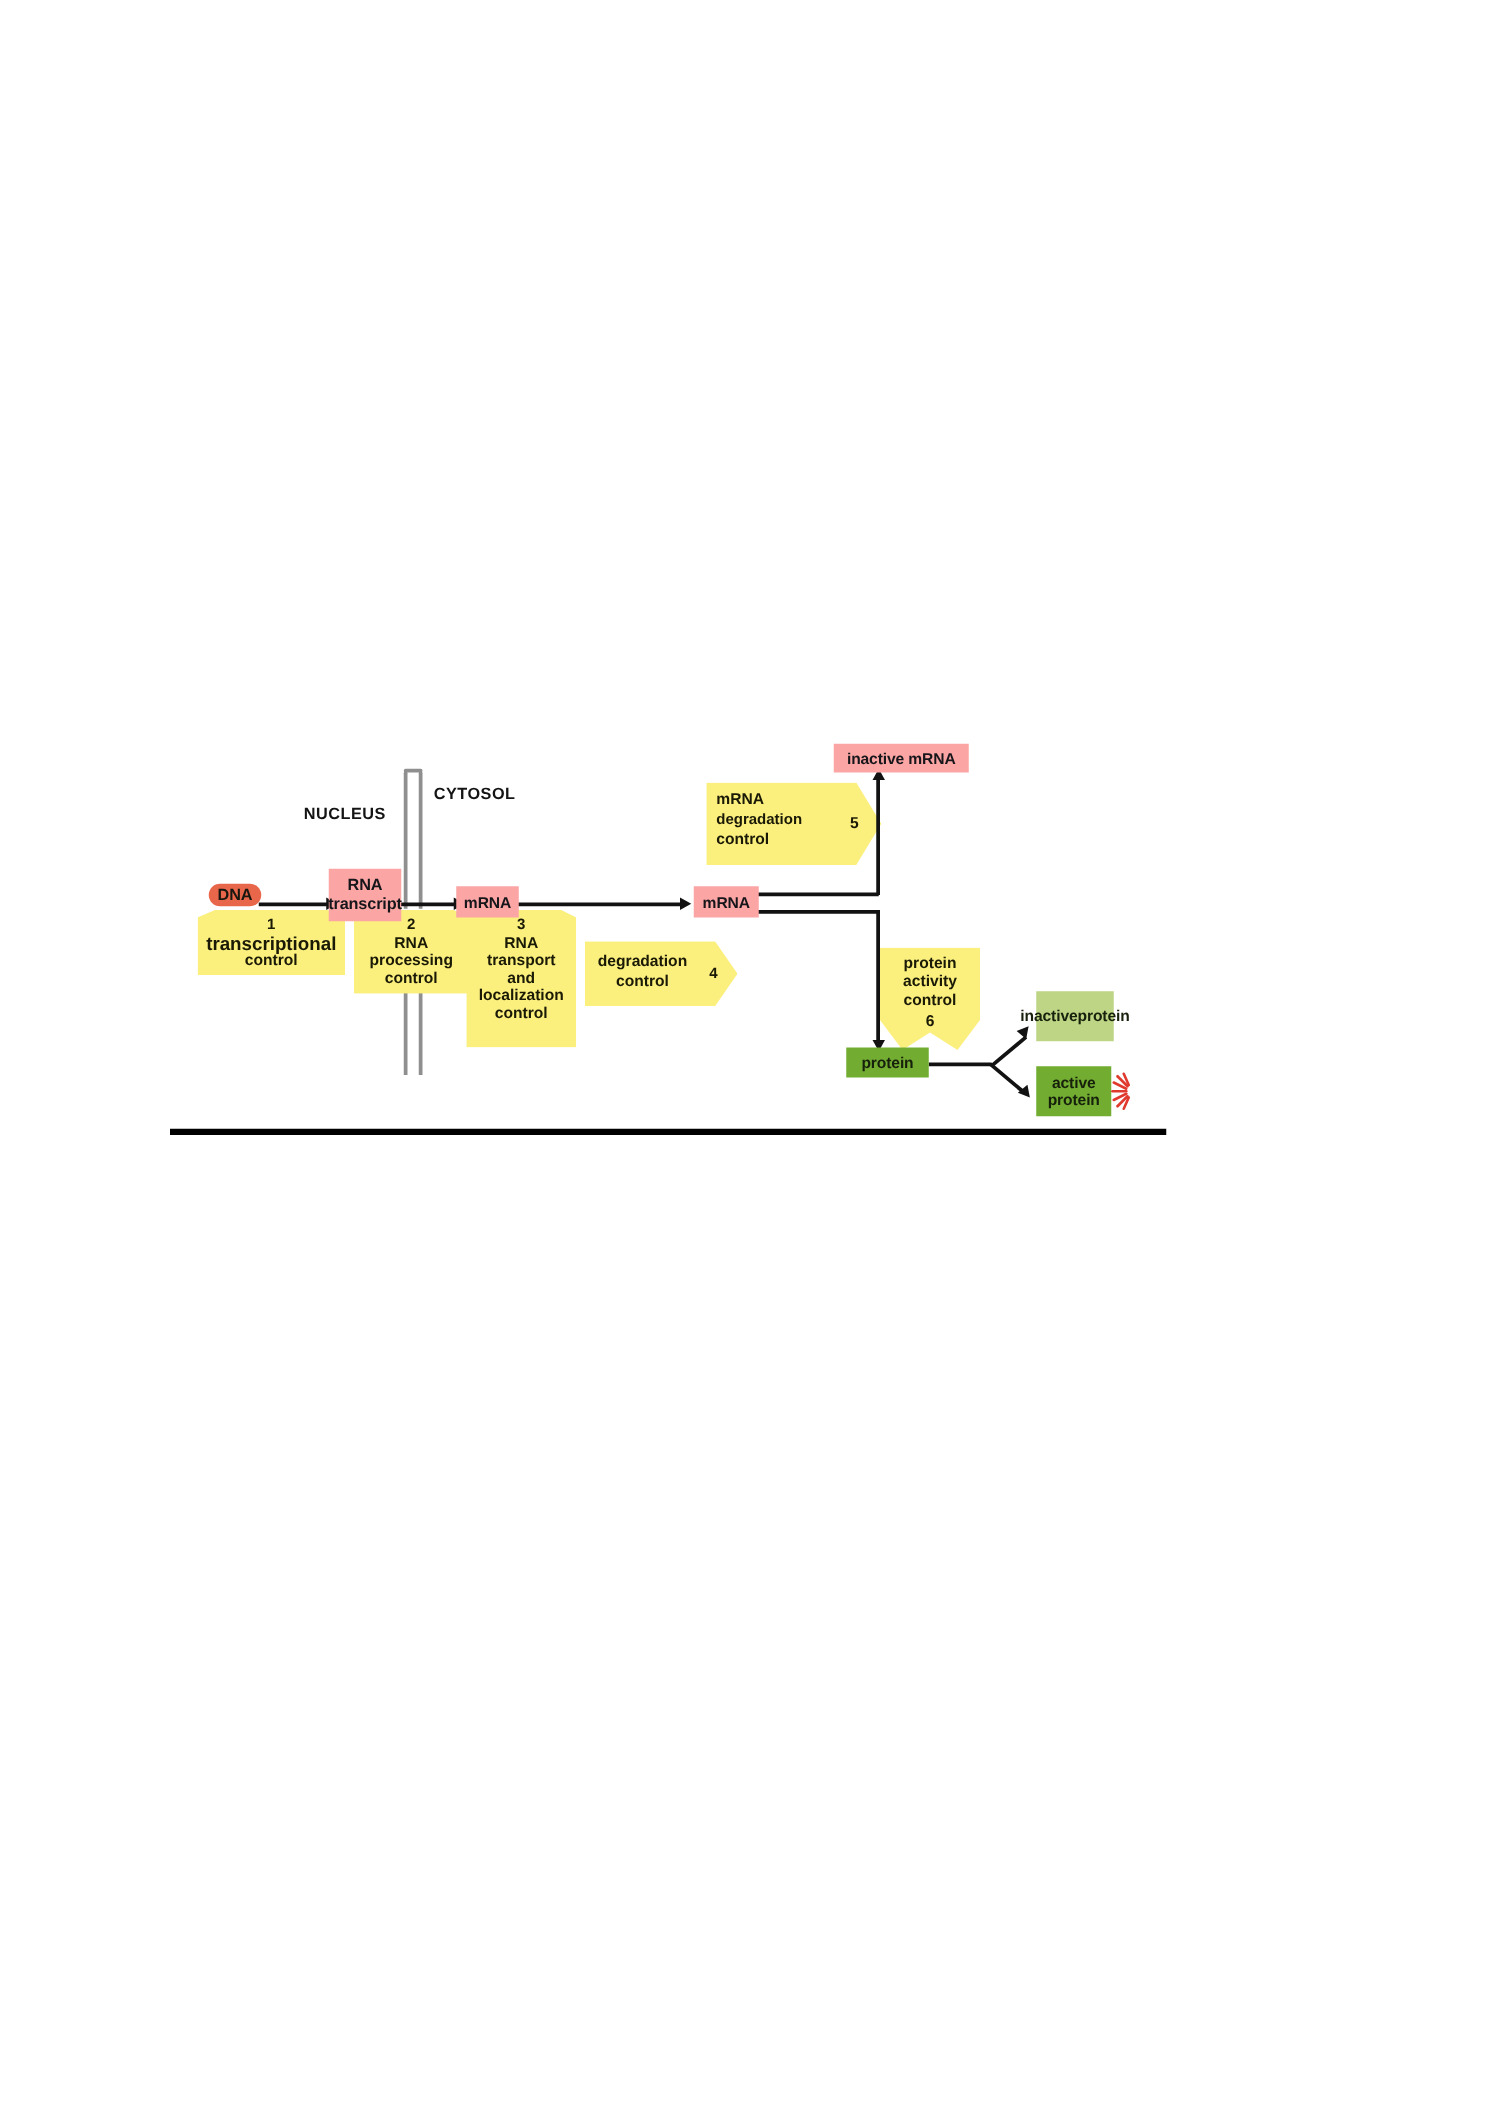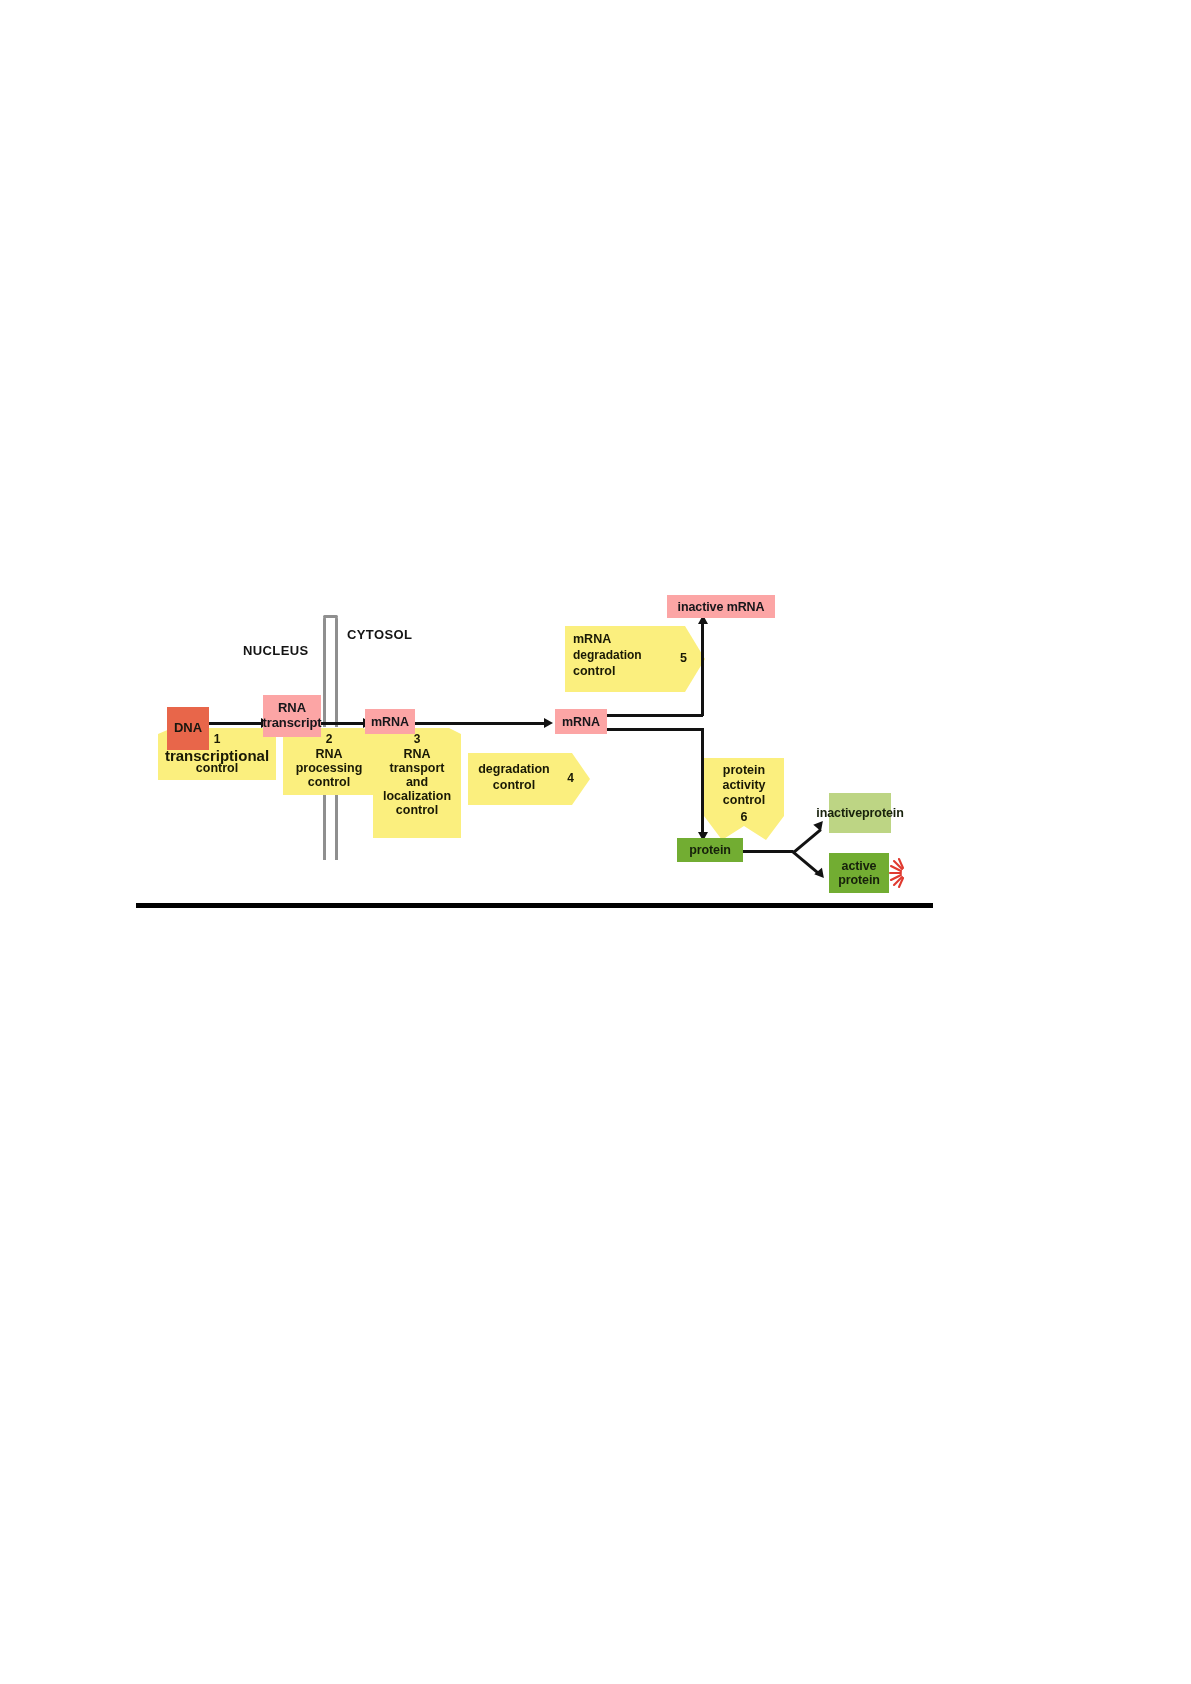--- a/index.html
+++ b/index.html
@@ -215,21 +215,21 @@
   <div class="arrowhead ah-down" style="left:563px; top:237px;"></div>
 
   <div class="ln" style="left:608px; top:255px; width:50px; height:2.5px;"></div>
 
   <div class="diag" style="left:658px; top:256px; width:35px; height:2.5px; transform: rotate(-40deg);"></div>
   <div class="arrowhead" style="left:680px; top:225px; border-left:5px solid transparent; border-right:5px solid transparent; border-bottom:9px solid #121212; transform: rotate(40deg);"></div>
 
   <div class="diag" style="left:658px; top:255px; width:35px; height:2.5px; transform: rotate(40deg);"></div>
   <div class="arrowhead" style="left:681px; top:275px; border-left:5px solid transparent; border-right:5px solid transparent; border-top:9px solid #121212; transform: rotate(-40deg);"></div>
 
-  <div class="node box-dna" style="left:32px; top:112px; width:42px; height:43px; font-size:13px;">
+  <div class="node box-dna" style="left:32px; top:112px; width:42px; height:18px; font-size:13px;border-radius:14px;">
     <span>DNA</span>
   </div>
 
   <div class="node box-rna" style="left:128px; top:100px; width:58px; height:42px; font-size:13px; flex-direction:column;">
     <span>RNA</span>
     <span>transcript</span>
   </div>
 
   <div class="node box-rna" style="left:230px; top:114px; width:50px; height:25px; font-size:12.5px;">
     <span>mRNA</span>

